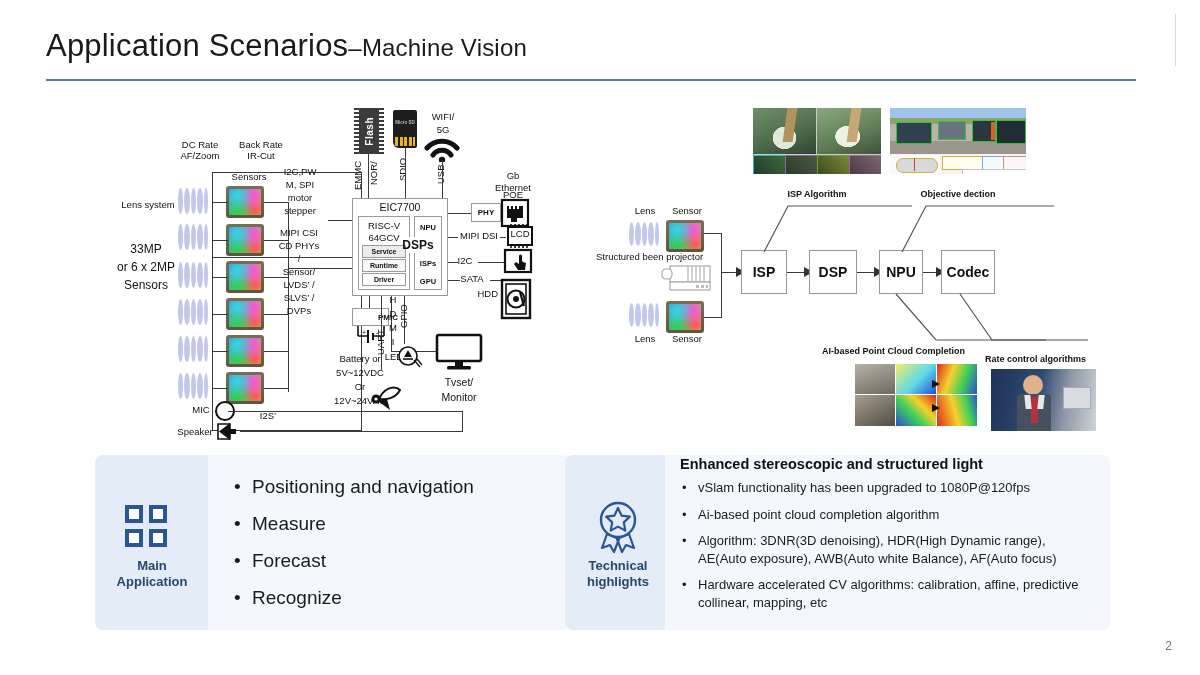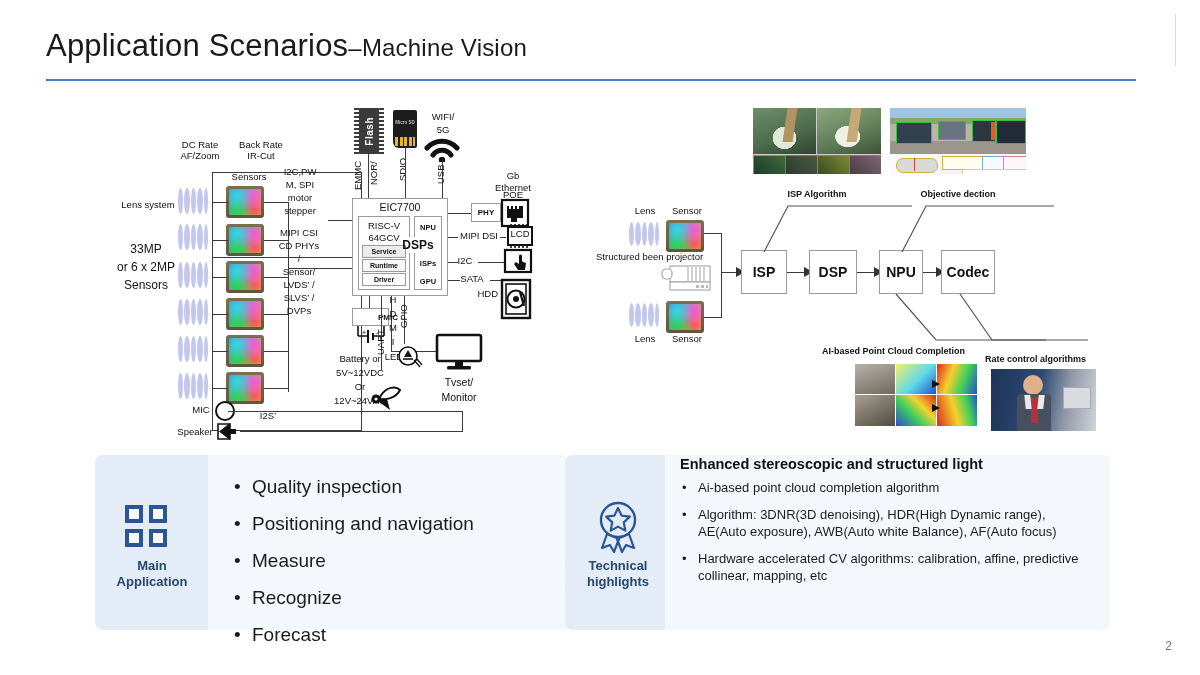--- a/index.html
+++ b/index.html
@@ -565,40 +565,40 @@
     <b style="left:0;top:0;"></b>
       <b style="left:24px;top:0;"></b>
     <b style="left:0;top:24px;"></b>
       <b style="left:24px;top:24px;"></b>
   </div>
   <div class="panel-cap" style="left:98px;top:558px;width:108px;">
     <div>Main</div>
     <div>Application</div>
   </div>
   <ul id="main-list" class="bl">
-    <li>Quality inspection</li>
     <li>Positioning and navigation</li>
     <li>Measure</li>
+    <li>Forecast</li>
     <li>Recognize</li>
-    <li>Forecast</li>
   </ul>
 
   <div id="panel-tech" class="bullets-panel">
     <div class="right"></div>
   </div>
   <svg style="position:absolute;left:592px;top:498px;" width="52" height="56">
     <circle cx="26" cy="22" r="17" fill="none" stroke="#2a5596" stroke-width="2.4"></circle>
     <path d="M26,10 l3.6,7.6 8.2,1 -6,5.8 1.5,8.2 -7.3,-4 -7.3,4 1.5,-8.2 -6,-5.8 8.2,-1z" fill="none" stroke="#2a5596" stroke-width="2.2" stroke-linejoin="round"></path>
     <path d="M15,36 l-5,14 8,-3 4,7 5,-13z" fill="none" stroke="#2a5596" stroke-width="2.2" stroke-linejoin="round"></path>
     <path d="M37,36 l5,14 -8,-3 -4,7 -5,-13z" fill="none" stroke="#2a5596" stroke-width="2.2" stroke-linejoin="round"></path>
   </svg>
   <div class="panel-cap" style="left:572px;top:558px;width:92px;">
     <div>Technical</div>
     <div>highlights</div>
   </div>
   <div id="tech-title">Enhanced stereoscopic and structured light</div>
   <ul id="tech-list" class="bl">
+    <li>vSlam functionality has been upgraded to 1080P@120fps</li>
     <li>Ai-based point cloud completion algorithm</li>
     <li>Algorithm: 3DNR(3D denoising), HDR(High Dynamic range), AE(Auto exposure), AWB(Auto white Balance), AF(Auto focus)</li>
     <li>Hardware accelerated CV algorithms: calibration, affine, predictive collinear, mapping, etc</li>
   </ul>
 
 </div>
 
 </body></html>

